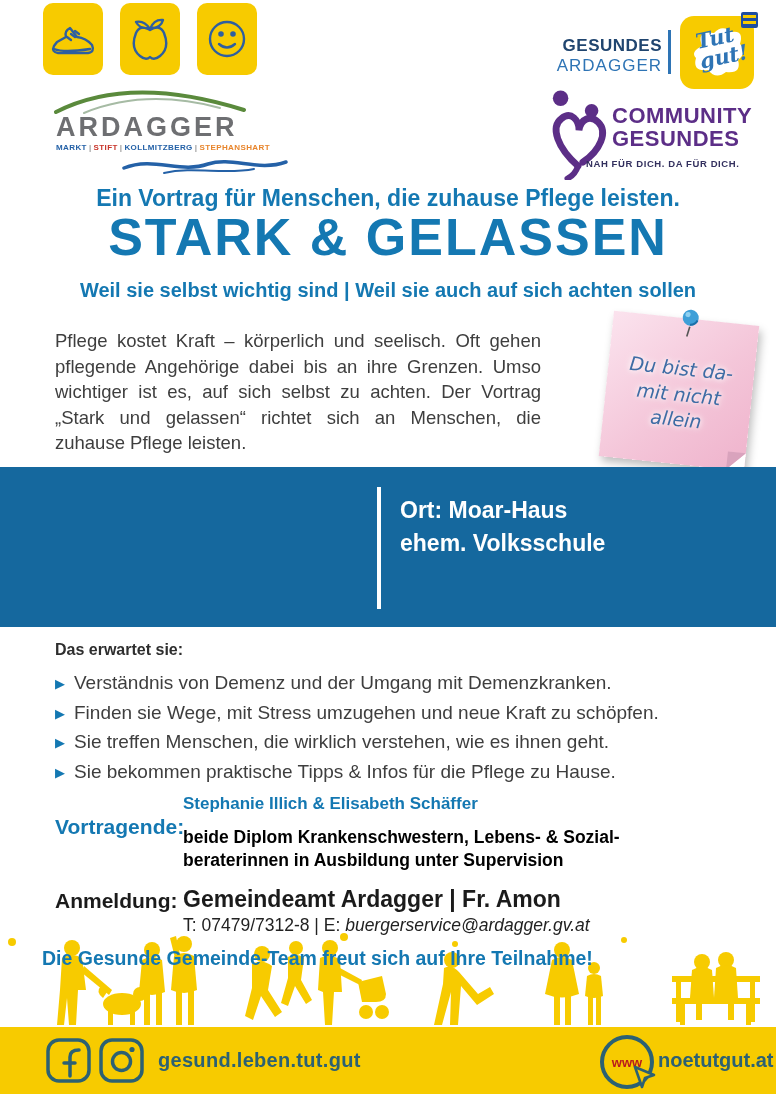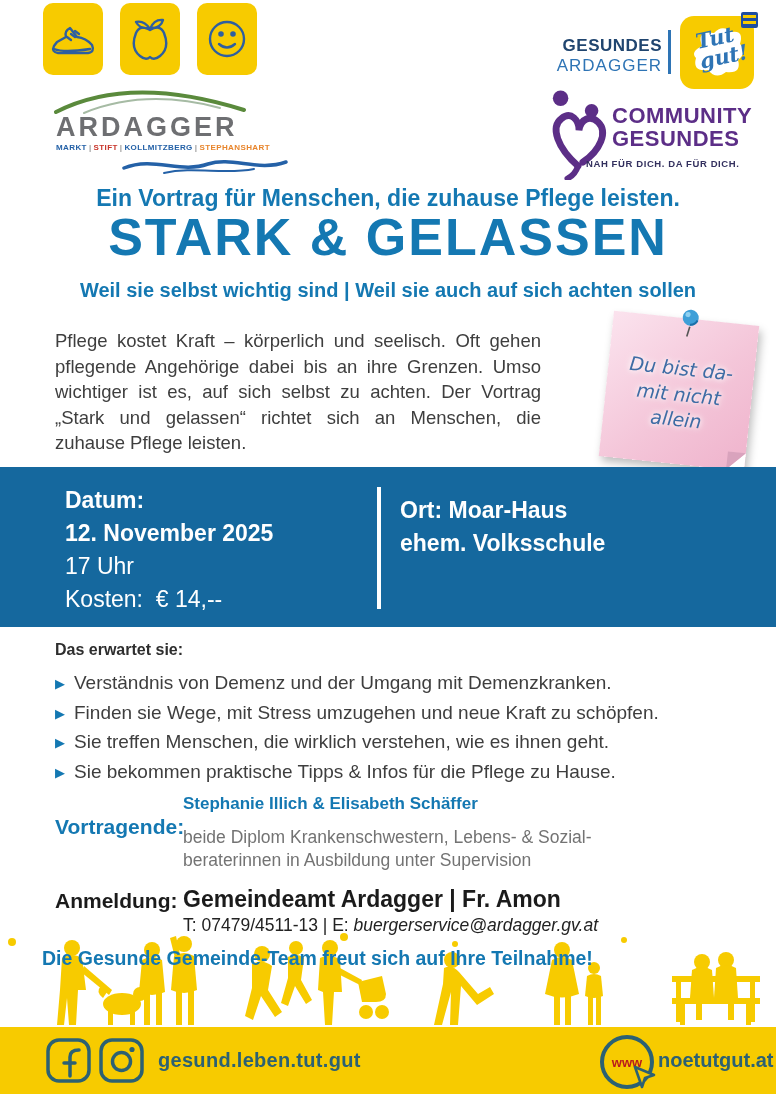--- a/index.html
+++ b/index.html
@@ -65,21 +65,21 @@
 
   
   .exp-head{position:absolute;left:55px;top:641px;font-size:16px;font-weight:bold;color:#2e2e2e;}
   .exp-list{position:absolute;left:55px;top:669px;font-size:19px;color:#3E3E3E;line-height:28.6px;}
   .exp-item{white-space:nowrap;}
   .exp-item .arr{color:#1478B2;font-size:13px;margin-right:9px;vertical-align:1px;}
 
   
   .spk-label{position:absolute;left:55px;top:815px;font-size:21px;font-weight:bold;color:#1478B2;}
   .spk-names{position:absolute;left:183px;top:794px;font-size:17px;font-weight:bold;color:#1478B2;}
-  .spk-desc{position:absolute;left:183px;top:826px;font-size:17.5px;line-height:22.5px;color:#737373;}
+  .spk-desc{position:absolute;left:183px;top:826px;font-size:17.5px;line-height:22.5px;color:#000000;font-weight:bold;}
   .reg-label{position:absolute;left:55px;top:889px;font-size:21px;font-weight:bold;color:#1b1b1b;}
   .reg-contact{position:absolute;left:183px;top:886px;font-size:23px;font-weight:bold;color:#1b1b1b;}
   .reg-phone{position:absolute;left:183px;top:915px;font-size:17.5px;color:#222;}
   .reg-phone em{font-style:italic;}
 
   .closing{position:absolute;left:42px;top:947px;font-size:19.5px;font-weight:bold;color:#1478B2;z-index:3;}
 
   
   .people{position:absolute;left:0;top:932px;z-index:1;}
   .footer{position:absolute;left:0;top:1027px;width:776px;height:67px;background:#F7CB00;z-index:2;}
@@ -200,24 +200,20 @@
       <svg width="22" height="30" viewBox="0 0 22 30">
         <path d="M11 18 L9 28" stroke="#555" stroke-width="1.6"></path>
         <circle cx="11" cy="9" r="8" fill="#3E9FD8"></circle>
         <circle cx="8" cy="6" r="2.6" fill="#8FD0F0"></circle>
         <path d="M11 16 a8 8 0 0 0 7-5" stroke="#1B6FA8" stroke-width="2" fill="none"></path>
       </svg>
     </span>
   </div>
 
   <div class="info-box">
-    <div class="ib-left"><span class="b">Datum:</span>
-<span class="b">12. November 2025</span>
-<span>17 Uhr</span>
-<span>Kosten:  € 14,--</span></div>
     <div class="ib-divider"></div>
     <div class="ib-right"><span>Ort: Moar-Haus</span>
 <span>ehem. Volksschule</span>
 </div>
   </div>
 
   <div class="exp-head">Das erwartet sie:</div>
   <div class="exp-list">
     <div class="exp-item"><span class="arr">▶</span><span>Verständnis von Demenz und der Umgang mit Demenzkranken.</span></div>
     <div class="exp-item"><span class="arr">▶</span><span>Finden sie Wege, mit Stress umzugehen und neue Kraft zu schöpfen.</span></div>
@@ -227,21 +223,21 @@
 
   <div class="spk-label">Vortragende:</div>
   <div class="spk-names">Stephanie Illich &amp; Elisabeth Schäffer</div>
   <div class="spk-desc">
     <div>beide Diplom Krankenschwestern, Lebens- &amp; Sozial-</div>
     <div>beraterinnen in Ausbildung unter Supervision</div>
   </div>
 
   <div class="reg-label">Anmeldung:</div>
   <div class="reg-contact">Gemeindeamt Ardagger | Fr. Amon</div>
-  <div class="reg-phone"><span>T: 07479/4511-13 | E: </span><em>buergerservice@ardagger.gv.at</em></div>
+  <div class="reg-phone"><span>T: 07479/7312-8 | E: </span><em>buergerservice@ardagger.gv.at</em></div>
 
   <div class="closing">Die Gesunde Gemeinde-Team freut sich auf Ihre Teilnahme!</div>
 
   <span class="people">
     <svg width="776" height="95" viewBox="0 0 776 95" fill="#F7CB00">
       <circle cx="12" cy="10" r="4"></circle>
         <circle cx="344" cy="5" r="4"></circle>
         <circle cx="624" cy="8" r="3"></circle>
         <circle cx="455" cy="12" r="3"></circle>
 

